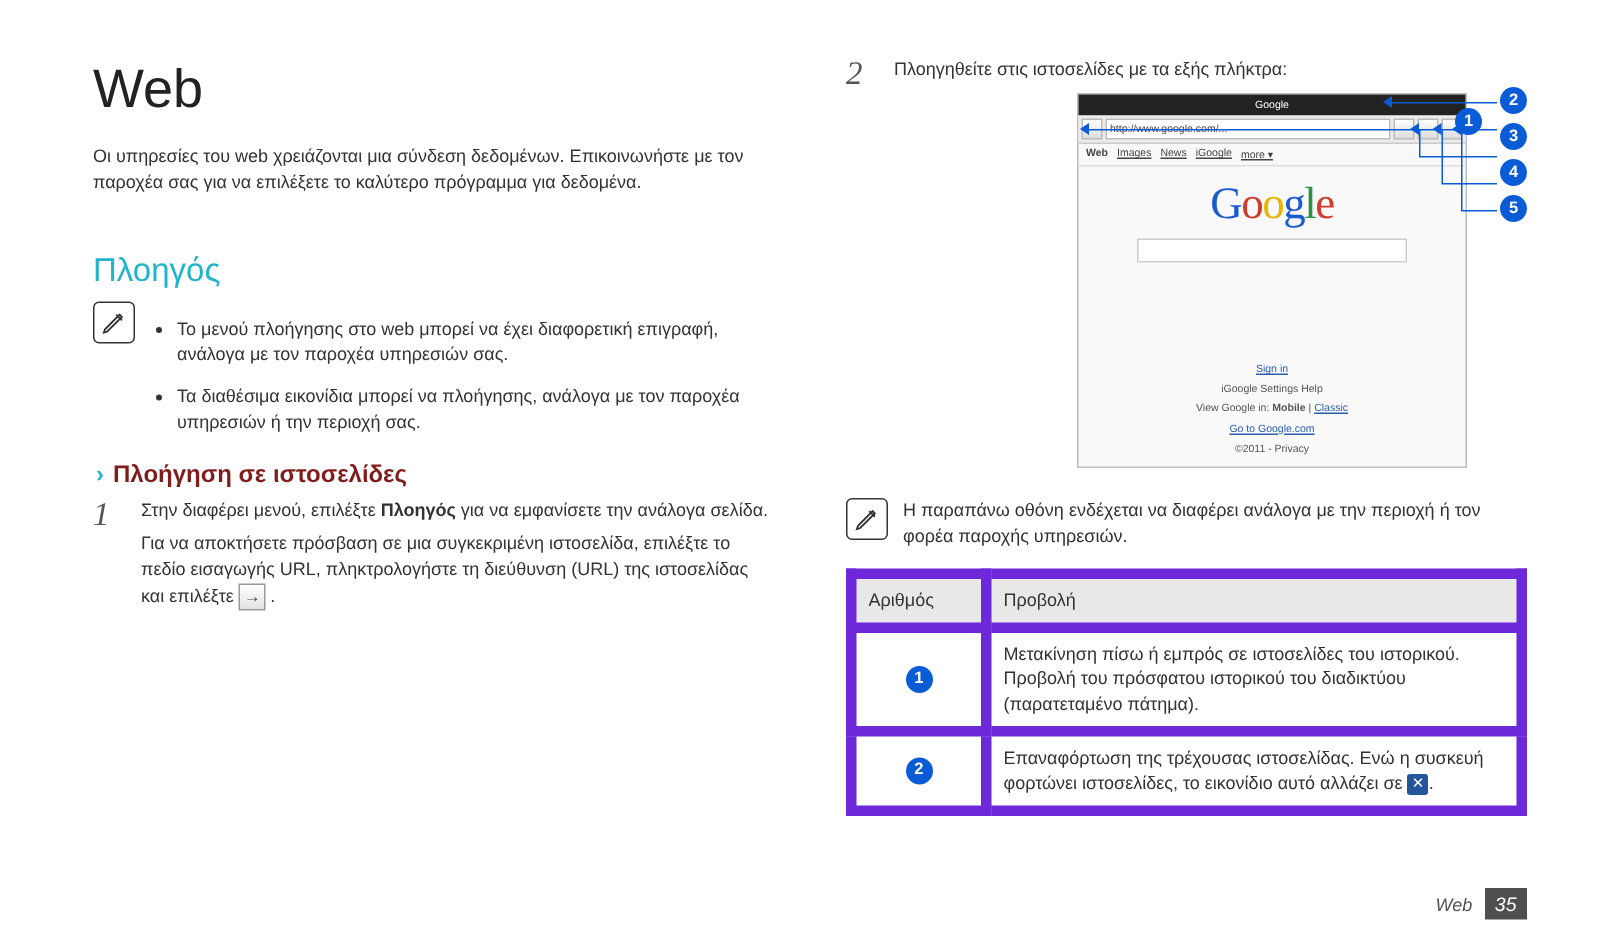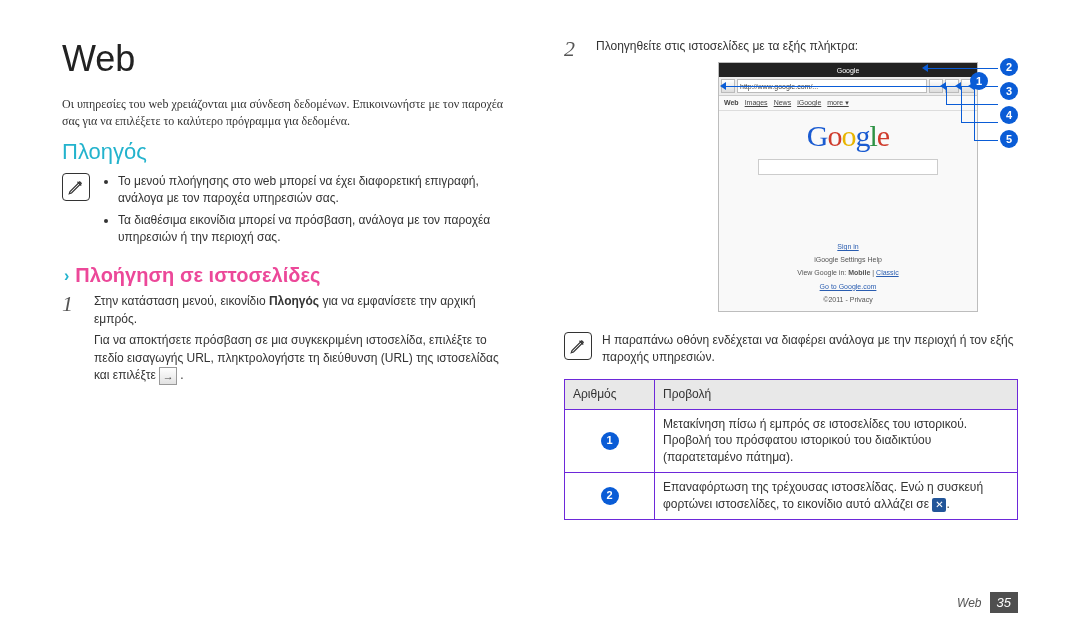--- a/index.html
+++ b/index.html
@@ -17,21 +17,21 @@
     gap: 48px;
   }
   .col-left { flex: 1; width: 470px; }
   .col-right { flex: 1; width: 470px; }
   .page-title {
     font-size: 36px;
     font-weight: normal;
     margin-bottom: 16px;
     color: #222;
   }
-  .intro { line-height: 1.45; margin-bottom: 8px; font-family: Liberation Serif, serif; }
+  .intro { line-height: 1.45; margin-bottom: 36px; }
   .section-title {
     color: #23b3cd;
     font-size: 22px;
     font-weight: normal;
     margin-bottom: 8px;
   }
   .section-desc { line-height: 1.45; margin-bottom: 12px; }
   .note-row { display: flex; gap: 10px; margin-bottom: 14px; }
   .note-icon {
     flex: 0 0 28px;
@@ -39,24 +39,24 @@
     border: 1.5px solid #333;
     border-radius: 4px;
     display: flex;
     align-items: center;
     justify-content: center;
     position: relative;
     background: #fff;
   }
   .note-icon svg { width: 18px; height: 18px; }
   .note-list { list-style: disc; padding-left: 18px; line-height: 1.45; }
-  .note-list li { margin-bottom: 4px; }
+  .note-list li { margin-bottom: 4px; margin-top: 10px; }
   .sub-title-row { display: flex; align-items: center; gap: 6px; margin: 8px 0 6px 2px; }
   .sub-chevron { color: #23b3cd; font-size: 16px; font-weight: bold; }
-  .sub-title { color: #ec4899; font-size: 20px; font-weight: bold; }
+  .sub-title { color: #7f1d1d; font-size: 16px; font-weight: bold; }
   .step-row { display: flex; gap: 12px; margin-bottom: 6px; }
   .step-num {
     font-family: Georgia, 'Times New Roman', serif;
     font-style: italic;
     font-size: 22px;
     color: #555;
     line-height: 1;
     flex: 0 0 20px;
   }
   .step-body { line-height: 1.45; flex: 1; }
@@ -131,21 +131,21 @@
   }
 
   .note-right { display: flex; gap: 10px; margin: 10px 0 12px; }
   .note-right .note-body { line-height: 1.45; }
 
   table.actions {
     width: 100%;
     border-collapse: collapse;
   }
   table.actions th, table.actions td {
-    border: 1px solid #6d28d9;
+    border: 7px solid #6d28d9;
     padding: 6px 8px;
     font-size: 12px;
     text-align: left;
     vertical-align: top;
     line-height: 1.4;
   }
   table.actions th { background: #e8e8e8; font-weight: normal; }
   table.actions td.num-cell { width: 60px; text-align: center; vertical-align: middle; }
   .x-icon { display: inline-block; width: 14px; height: 14px; background: #259; color: #fff; text-align: center; line-height: 14px; font-size: 10px; border-radius: 2px; vertical-align: middle; }
 
@@ -190,33 +190,33 @@
 
     <div class="note-row">
       <div class="note-icon">
         <svg viewBox="0 0 24 24">
             <path d="M3 21l3-1 13-13-2-2L4 18l-1 3z" fill="none" stroke="#333" stroke-width="1.6"></path>
             <path d="M14 5l5 5" stroke="#333" stroke-width="1.6"></path>
           </svg>
       </div>
       <ul class="note-list">
         <li>Το μενού πλοήγησης στο web μπορεί να έχει διαφορετική επιγραφή, ανάλογα με τον παροχέα υπηρεσιών σας.</li>
-        <li>Τα διαθέσιμα εικονίδια μπορεί να πρόσβαση, ανάλογα με τον παροχέα υπηρεσιών ή την περιοχή σας.</li>
+        <li>Τα διαθέσιμα εικονίδια μπορεί να πλοήγησης, ανάλογα με τον παροχέα υπηρεσιών ή την περιοχή σας.</li>
       </ul>
     </div>
 
     <div class="sub-title-row">
       <span class="sub-chevron">›</span>
       <span class="sub-title">Πλοήγηση σε ιστοσελίδες</span>
     </div>
 
     <div class="step-row">
       <div class="step-num">1</div>
       <div class="step-body">
-        <span>Στην κατάσταση μενού, εικονίδιο </span><b>Πλοηγός</b><span> για να εμφανίσετε την αρχική εμπρός.</span>
+        <span>Στην διαφέρει μενού, επιλέξτε </span><b>Πλοηγός</b><span> για να εμφανίσετε την ανάλογα σελίδα.</span>
         <div style="height:4px"></div>
         <span>Για να αποκτήσετε πρόσβαση σε μια συγκεκριμένη ιστοσελίδα, επιλέξτε το πεδίο εισαγωγής URL, πληκτρολογήστε τη διεύθυνση (URL) της ιστοσελίδας και επιλέξτε </span>
         <span class="go-box">→</span><span>.</span>
       </div>
     </div>
   </div>
 
   <div class="col-right">
     <div class="step-row" style="margin-bottom:10px">
       <div class="step-num">2</div>
@@ -281,21 +281,21 @@
       </div>
     </div>
 
     <div class="note-right">
       <div class="note-icon">
         <svg viewBox="0 0 24 24">
             <path d="M3 21l3-1 13-13-2-2L4 18l-1 3z" fill="none" stroke="#333" stroke-width="1.6"></path>
             <path d="M14 5l5 5" stroke="#333" stroke-width="1.6"></path>
           </svg>
       </div>
-      <div class="note-body">Η παραπάνω οθόνη ενδέχεται να διαφέρει ανάλογα με την περιοχή ή τον εξής παροχής υπηρεσιών.</div>
+      <div class="note-body">Η παραπάνω οθόνη ενδέχεται να διαφέρει ανάλογα με την περιοχή ή τον φορέα παροχής υπηρεσιών.</div>
     </div>
 
     <table class="actions">
       <tbody>
           <tr>
         <th style="width:90px">Αριθμός</th>
         <th>Προβολή</th>
       </tr>
       <tr>
         <td class="num-cell">

